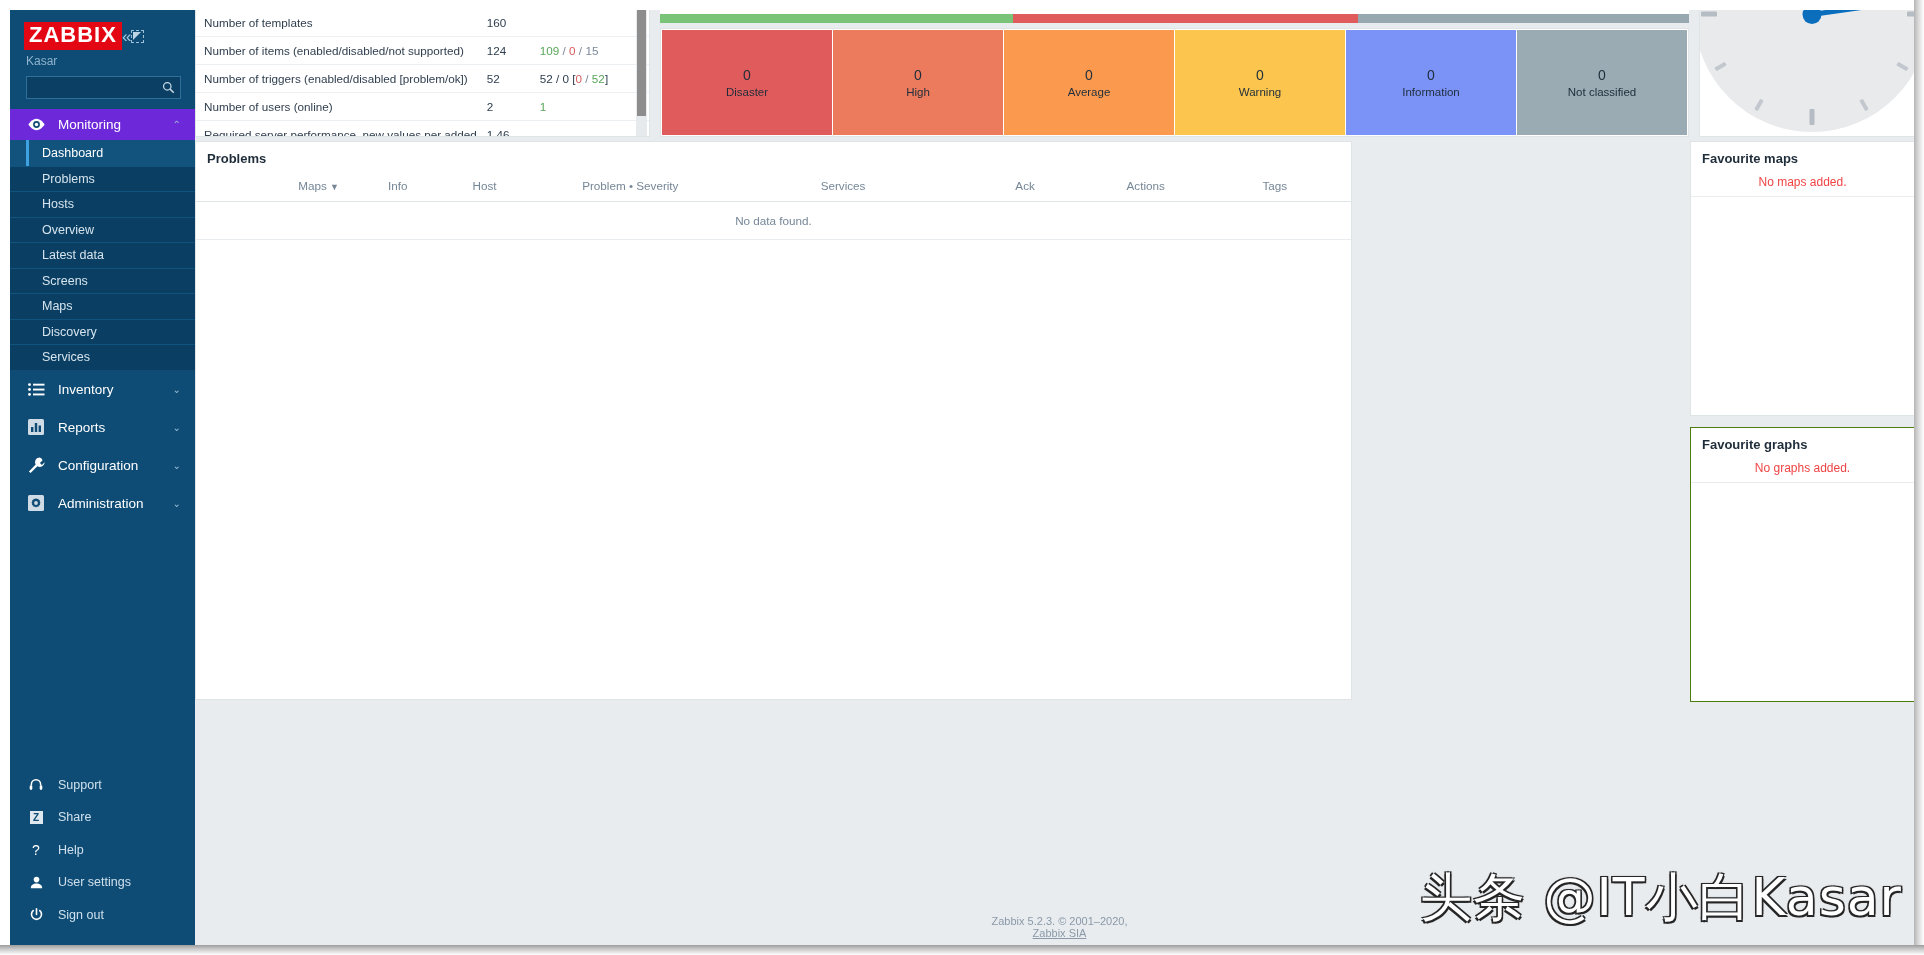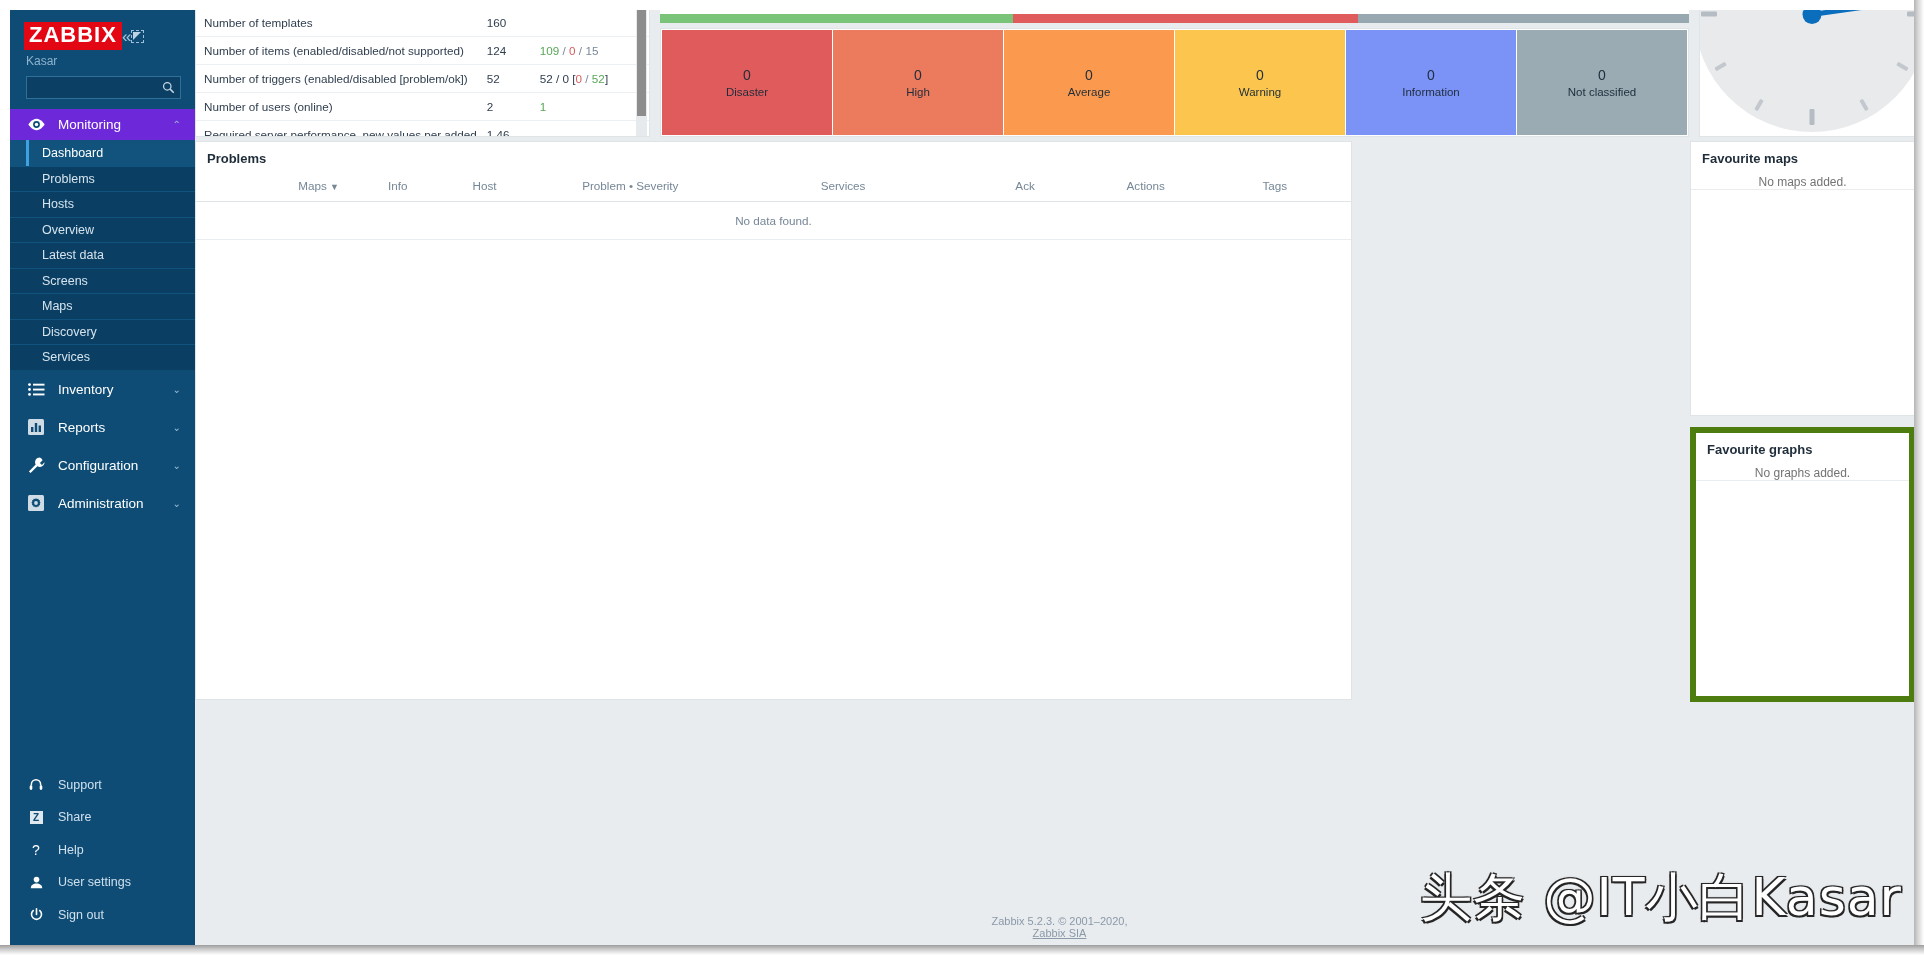--- a/index.html
+++ b/index.html
@@ -339,33 +339,33 @@
     height: 275px;
     background: #ffffff;
     border: 1px solid #dfe4e7;
   }
   .w-fav-graphs {
     position: absolute;
     right: 9px; top: 427px;
     width: 225px;
     height: 275px;
     background: #ffffff;
-    border: 6px solid #4d7c0f;
+    border: 1px solid #4d7c0f;
   }
   .fav-head {
     padding: 9px 11px 6px 11px;
     font-size: 13px;
     font-weight: bold;
     color: #1f2d3a;
   }
   .fav-empty {
     text-align: center;
     font-size: 12px;
-    color: #737373;
-    padding: 3px 0 0 0;
+    color: #ef4444;
+    padding: 3px 0 7px 0;
     border-bottom: 1px solid #e9edf0;
   }
 
   
   .footer {
     position: absolute;
     left: 195px; right: 0; bottom: 10px;
     height: 36px;
     display: flex;
     align-items: center;

